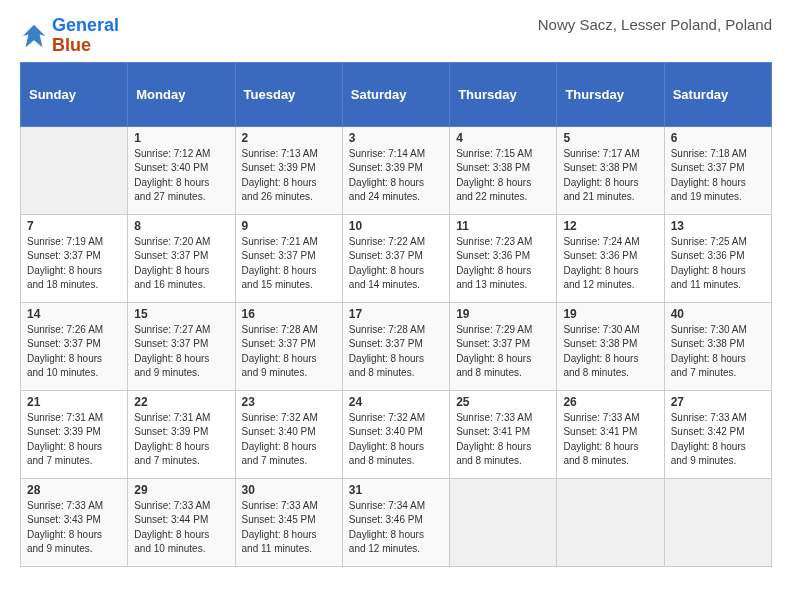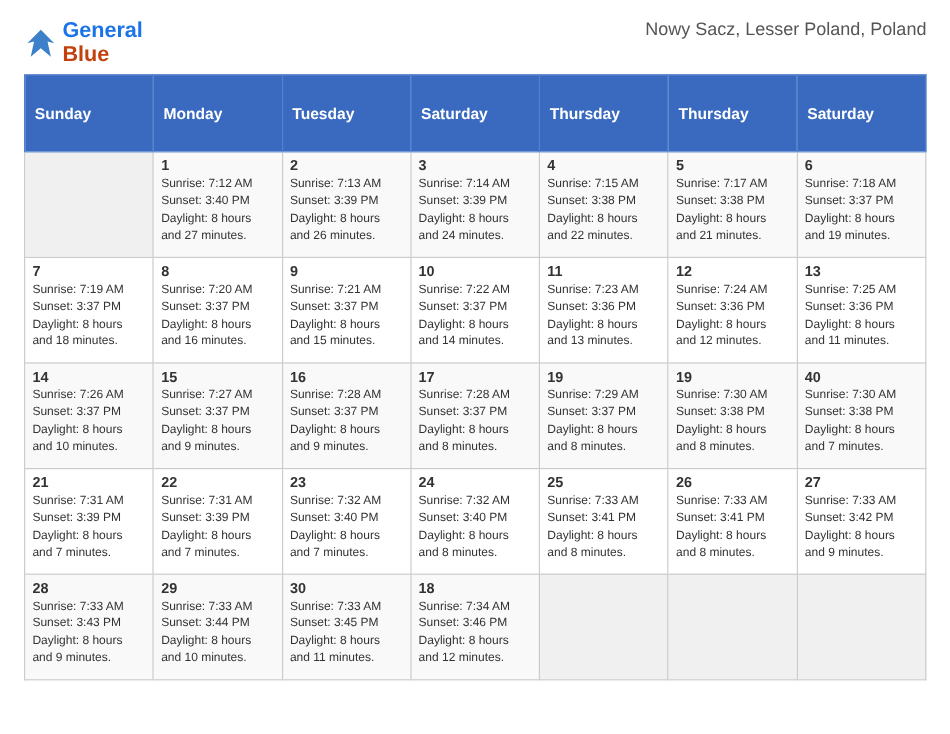--- a/index.html
+++ b/index.html
@@ -243,21 +243,21 @@
         </td>
         <td>
           <span class="day-number">29</span>
           <div class="day-info">Sunrise: 7:33 AM<br>Sunset: 3:44 PM<br>Daylight: 8 hours<br>and 10 minutes.</div>
         </td>
         <td>
           <span class="day-number">30</span>
           <div class="day-info">Sunrise: 7:33 AM<br>Sunset: 3:45 PM<br>Daylight: 8 hours<br>and 11 minutes.</div>
         </td>
         <td>
-          <span class="day-number">18</span>
+          <span class="day-number">31</span>
           <div class="day-info">Sunrise: 7:34 AM<br>Sunset: 3:46 PM<br>Daylight: 8 hours<br>and 12 minutes.</div>
         </td>
         <td class="empty-cell"></td>
         <td class="empty-cell"></td>
         <td class="empty-cell"></td>
       </tr>
     </tbody>
 </table>
 
 </body></html>

